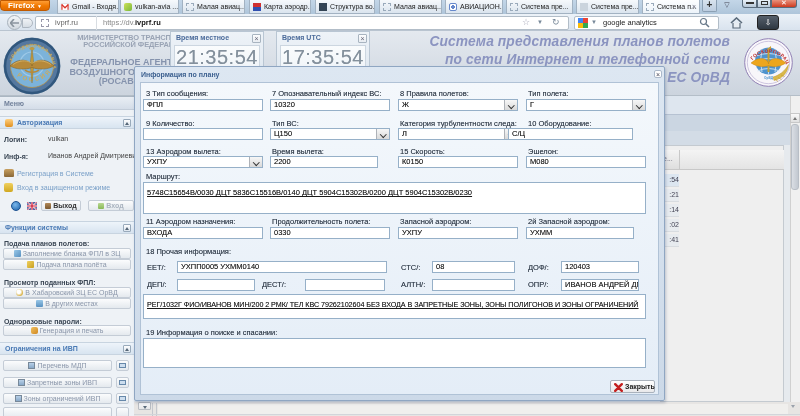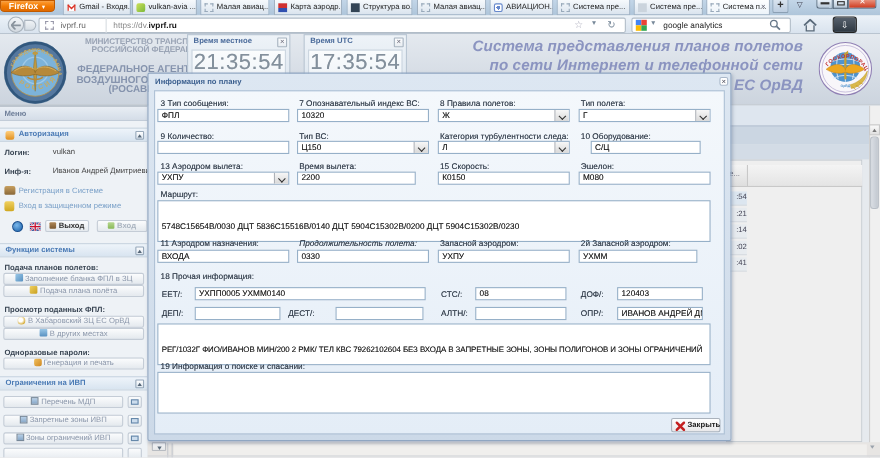--- a/index.html
+++ b/index.html
@@ -60,21 +60,21 @@
 
 
 #dialog { left:134px; top:66px; width:531px; height:335px; background:linear-gradient(180deg,#dde7f2,#ccd9e8); border:1px solid #8fa6c2; border-radius:2px; box-shadow:1px 2px 3px rgba(60,80,110,0.28); font-size:7px; }
 #dlgtitle { position:absolute; left:6px; top:4px; font-size:7px; font-weight:bold; color:#3d6190; }
 #dlgx { position:absolute; left:519px; top:3px; width:8px; height:8px; background:#fff; border:1px solid #aab8ca; border-radius:2px; font-size:7px; color:#445; text-align:center; line-height:7px; }
 #dlgbody { position:absolute; left:5px; top:15px; width:519px; height:313px; background:linear-gradient(180deg,#f4f8fc,#e4edf7); border:1px solid #b0c2d6; }
 .dlabel { position:absolute; font-size:7.5px; color:#2f3a48; white-space:nowrap; text-shadow:0 0 0.5px rgba(47,58,72,0.55); }
 .dinput { position:absolute; height:12px; background:#fff; border:1px solid #96b0c8; font-size:7.5px; color:#1a1a1a; line-height:10px; padding-left:3px; white-space:nowrap; overflow:hidden; text-shadow:0 0 0.5px rgba(20,20,20,0.5); }
 .dselect .arrowbox { position:absolute; right:0; top:0; width:13px; height:10px; background:linear-gradient(180deg,#f7f7f7,#d9d9d9); border-left:1px solid #aeb2b8; }
 .dselect .arrowbox::after { content:""; position:absolute; left:4px; top:2.5px; width:3.5px; height:3.5px; border-right:1.3px solid #333; border-bottom:1.3px solid #333; transform:rotate(45deg); }
-.dtext { position:absolute; background:#fff; border:1px solid #96b0c8; font-size:7.5px; color:#1a1a1a; line-height:9px; padding:18px 3px; text-shadow:0 0 0.5px rgba(20,20,20,0.5); }
+.dtext { position:absolute; background:#fff; border:1px solid #96b0c8; font-size:7.5px; color:#1a1a1a; line-height:9px; padding:5px 3px; text-shadow:0 0 0.5px rgba(20,20,20,0.5);text-decoration:underline; }
 #closebtn { position:absolute; left:475px; top:313px; width:45px; height:13px; background:linear-gradient(180deg,#ffffff,#e8e8ea); border:1px solid #aab2bc; border-radius:2px; font-size:7px; font-weight:bold; color:#222; line-height:11px; text-align:left; white-space:nowrap; }
 </style>
 </head>
 <body>
 <div id="stage">
 
 <div class="abs" id="tabbar"></div>
 <div class="abs" id="ffbtn">Firefox <span style="font-size:5px;">▼</span></div>
 <div class="abs tab" style="left:57px;width:62px;"><svg class="tabicon" viewBox="0 0 10 10">
         <rect x="0" y="1" width="10" height="8" fill="#fff" stroke="#ccc" stroke-width="0.5"></rect>
@@ -283,36 +283,36 @@
   <div class="dinput dselect" style="left:263px;top:32px;width:120px;">Ж<span class="arrowbox"></span></div>
   <div class="dinput dselect" style="left:391px;top:32px;width:120px;">Г<span class="arrowbox"></span></div>
 
   <div class="dlabel" style="left:11px;top:52px;">9 Количество:</div>
   <div class="dlabel" style="left:137px;top:52px;">Тип ВС:</div>
   <div class="dlabel" style="left:265px;top:52px;">Категория турбулентности следа:</div>
   <div class="dlabel" style="left:393px;top:52px;">10 Оборудование:</div>
   <div class="dinput" style="left:8px;top:61px;width:120px;"></div>
   <div class="dinput dselect" style="left:135px;top:61px;width:120px;">Ц150<span class="arrowbox"></span></div>
   <div class="dinput dselect" style="left:263px;top:61px;width:120px;">Л<span class="arrowbox"></span></div>
-  <div class="dinput" style="left:402px;top:61px;width:100px;">С/Ц</div>
+  <div class="dinput" style="left:373px;top:61px;width:125px;">С/Ц</div>
 
   <div class="dlabel" style="left:11px;top:80px;">13 Аэродром вылета:</div>
   <div class="dlabel" style="left:137px;top:80px;">Время вылета:</div>
   <div class="dlabel" style="left:265px;top:80px;">15 Скорость:</div>
   <div class="dlabel" style="left:393px;top:80px;">Эшелон:</div>
   <div class="dinput dselect" style="left:8px;top:89px;width:120px;">УХПУ<span class="arrowbox"></span></div>
   <div class="dinput" style="left:135px;top:89px;width:108px;">2200</div>
   <div class="dinput" style="left:263px;top:89px;width:120px;">К0150</div>
   <div class="dinput" style="left:391px;top:89px;width:120px;">М080</div>
 
   <div class="dlabel" style="left:11px;top:105px;">Маршрут:</div>
   <div class="dtext" style="left:8px;top:115px;width:503px;height:32px;">5748С15654В/0030 ДЦТ 5836С15516В/0140 ДЦТ 5904С15302В/0200 ДЦТ 5904С15302В/0230</div>
 
   <div class="dlabel" style="left:11px;top:150px;">11 Аэродром назначения:</div>
-  <div class="dlabel" style="left:137px;top:150px;font-style:italic;">Продолжительность полета:</div>
+  <div class="dlabel" style="left:137px;top:150px;">Продолжительность полета:</div>
   <div class="dlabel" style="left:265px;top:150px;">Запасной аэродром:</div>
   <div class="dlabel" style="left:393px;top:150px;">2й Запасной аэродром:</div>
   <div class="dinput" style="left:8px;top:160px;width:120px;">ВХОДА</div>
   <div class="dinput" style="left:135px;top:160px;width:120px;">0330</div>
   <div class="dinput" style="left:263px;top:160px;width:120px;">УХПУ</div>
   <div class="dinput" style="left:391px;top:160px;width:108px;">УХММ</div>
 
   <div class="dlabel" style="left:11px;top:180px;">18 Прочая информация:</div>
 
   <div class="dlabel" style="left:12px;top:196px;">ЕЕТ/:</div>

